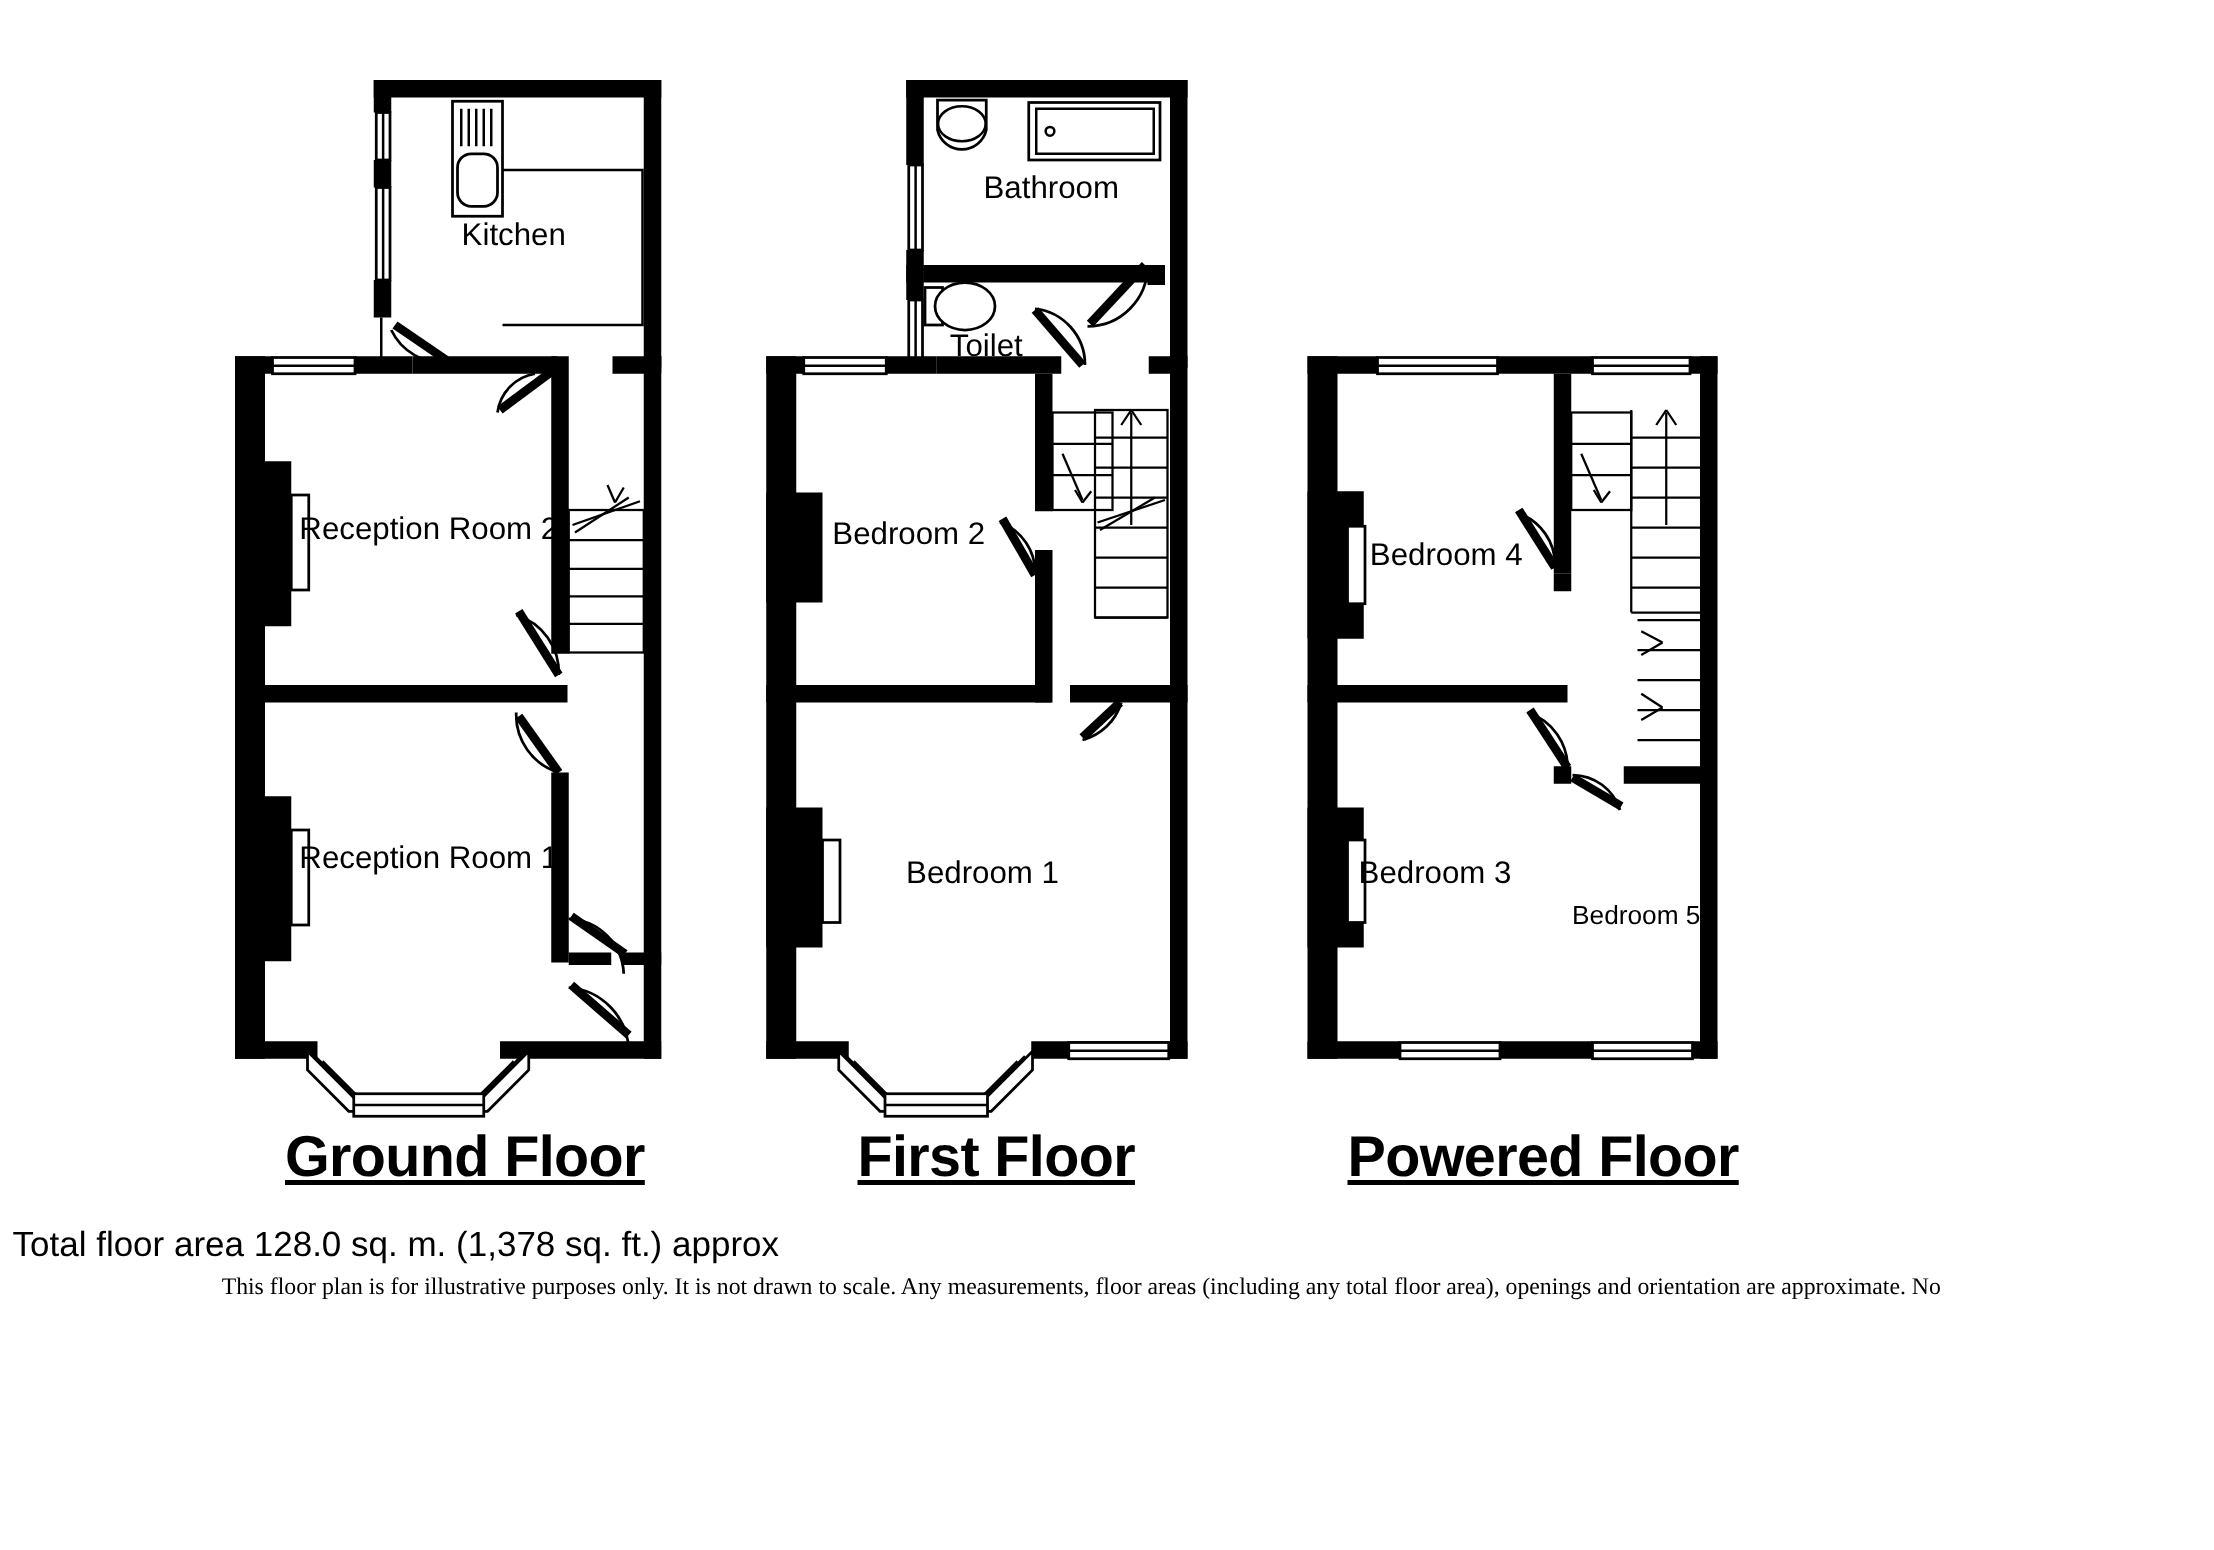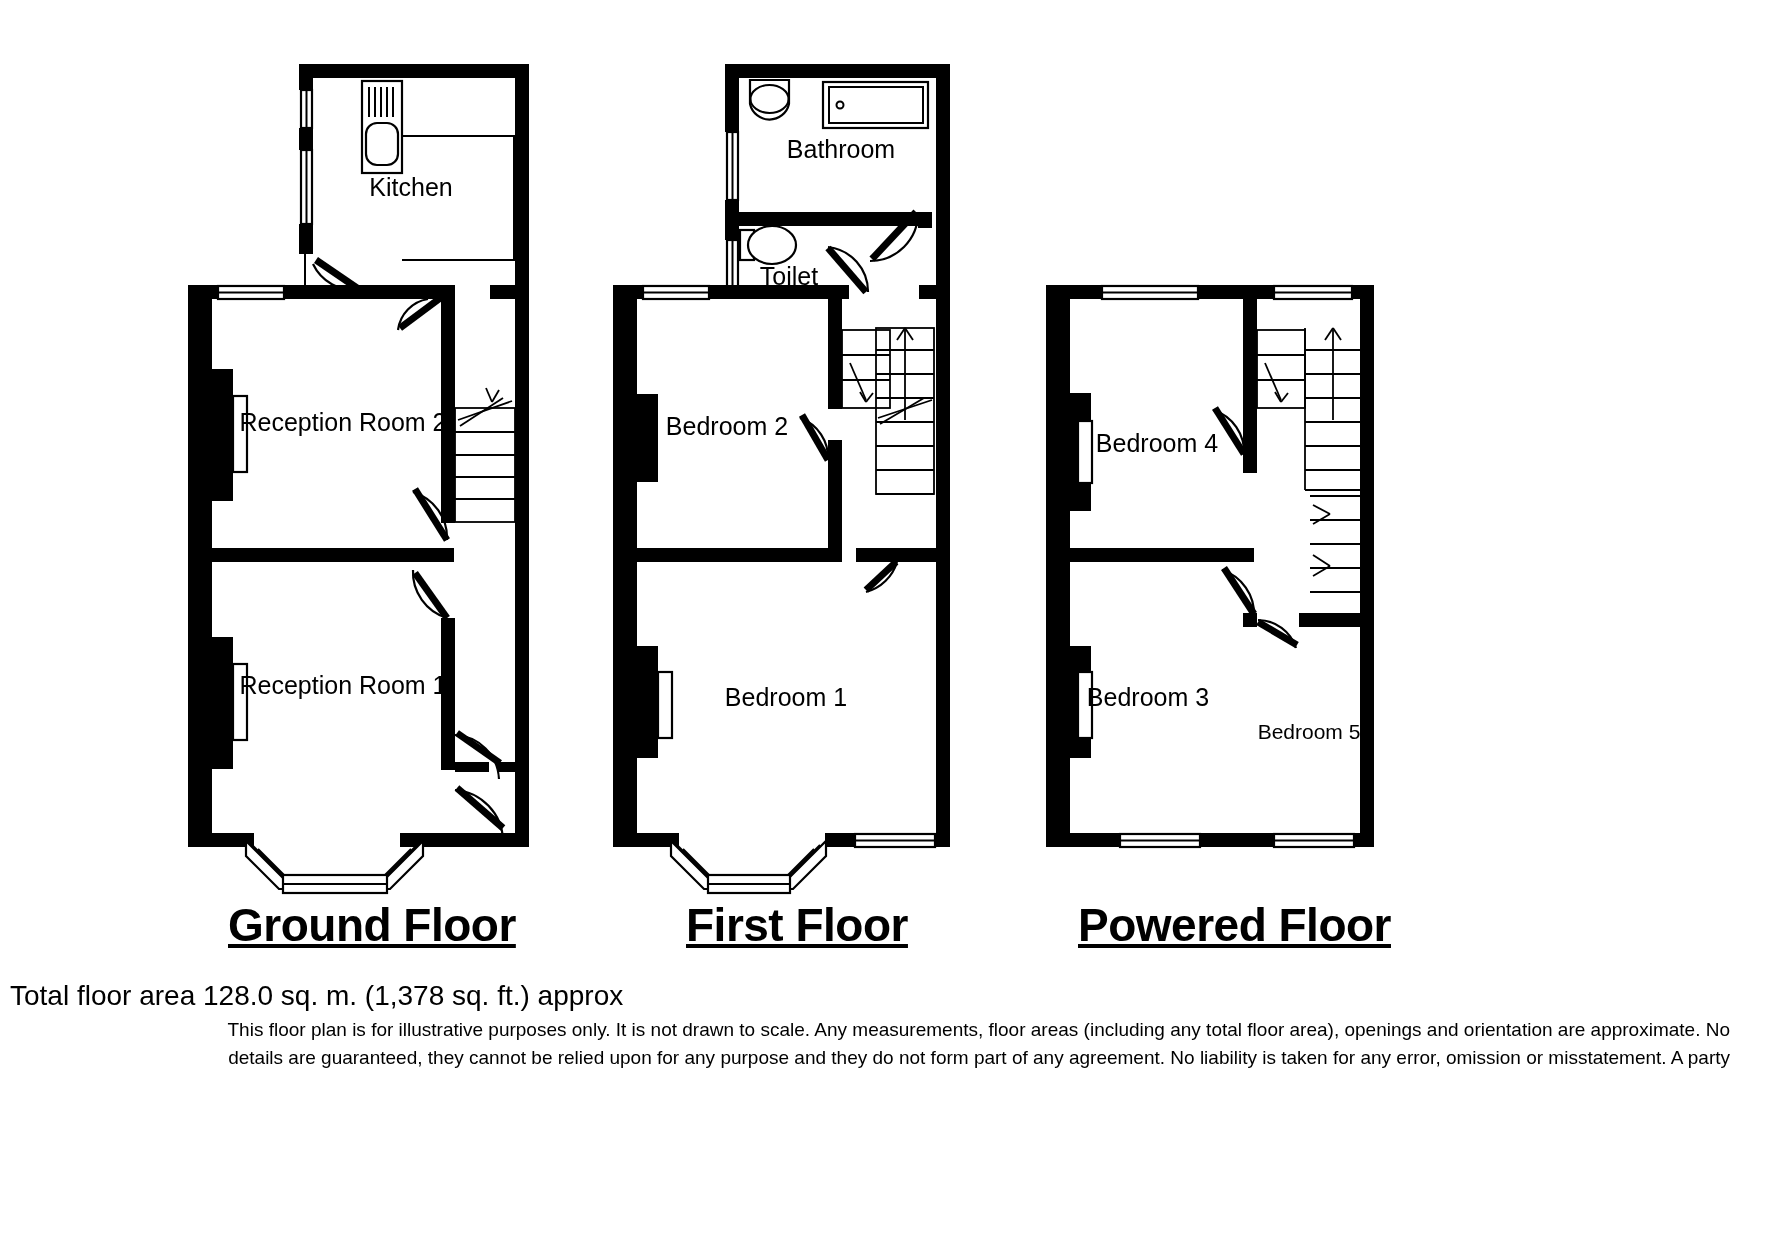--- a/index.html
+++ b/index.html
@@ -71,24 +71,24 @@
     width: 1408px;
   }
   #total-area {
     font-family: "Liberation Sans", sans-serif;
     font-size: 28px;
     color: #000000;
     margin: 0 0 4px 10px;
     white-space: nowrap;
   }
   .disclaimer-line {
-    font-family: Liberation Sans, sans-serif;
+    font-family: Liberation Serif, serif;
     font-size: 19px;
     color: #000000;
-    text-align: right;
+    text-align: center;
     line-height: 1.48;
     margin: 0 auto;
     width: 1730px;
     white-space: nowrap;
   }
 </style>
 </head>
 <body>
 
 <div id="plan-root">
@@ -420,16 +420,15 @@
     </g>
   </svg>
 
   <div class="floor-title" id="floor-title-0">Ground Floor</div>
   <div class="floor-title" id="floor-title-1">First Floor</div>
   <div class="floor-title" id="floor-title-2">Powered Floor</div>
 
   <div id="footer">
     <div id="total-area">Total floor area 128.0 sq. m. (1,378 sq. ft.) approx</div>
     <div class="disclaimer-line">This floor plan is for illustrative purposes only. It is not drawn to scale. Any measurements, floor areas (including any total floor area), openings and orientation are approximate. No</div>
-    <div class="disclaimer-line">details are guaranteed, they cannot be relied upon for any purpose and they do not form part of any agreement. No liability is taken for any error, omission or misstatement. A party</div>
   </div>
 
 </div>
 
 </body></html>

